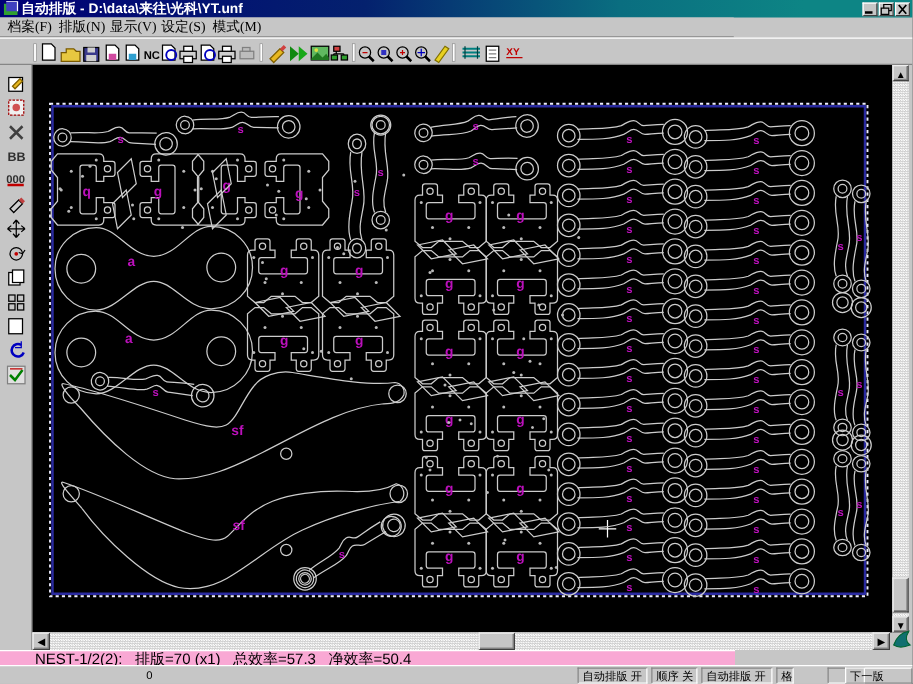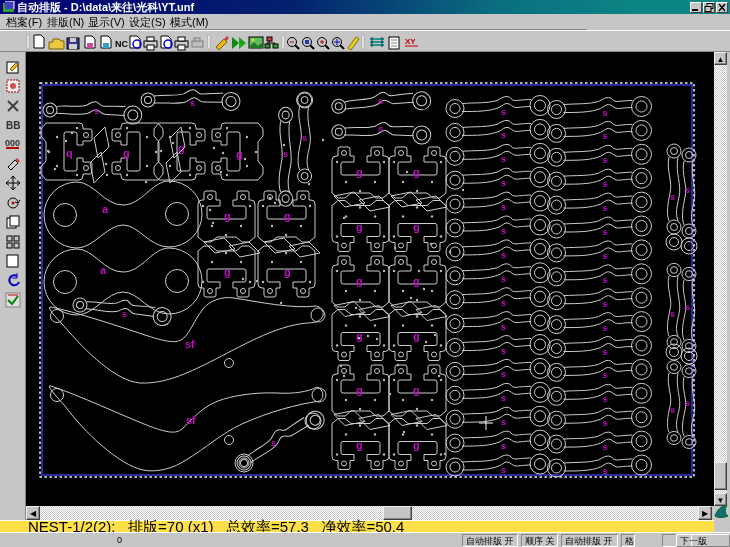--- a/index.html
+++ b/index.html
@@ -8,35 +8,35 @@
 #win{position:relative;width:730px;height:547px;background:#c6c6c6;}
 #title{left:0;top:0;width:730px;height:14px;
  background:linear-gradient(90deg,#000076 0%,#04216e 40%,#0a6e80 68%,#0d8585 88%);color:#fff;
  font-size:10px;font-weight:bold;line-height:14px;}
 #title .txt{position:absolute;left:17px;top:0;font-size:11px;}
 .tbtn{position:absolute;top:2px;width:13px;height:11px;background:#c6c6c6;
  border-top:1px solid #fff;border-left:1px solid #fff;
  border-right:1px solid #404040;border-bottom:1px solid #404040;
  font-size:8px;line-height:9px;text-align:center;color:#000;font-weight:bold;}
 #menu{left:0;top:14px;width:587px;height:16px;background:#c6c6c6;
- font-size:11px;color:#000;line-height:16px;border-bottom:1px solid #868686;}
+ font-size:11px;color:#000;line-height:16px;border-bottom:1px solid #868686;font-family:Liberation Serif, serif;}
 #menu span{position:absolute;top:0;}
 #toolbar{left:0;top:30px;width:730px;height:22px;background:#c6c6c6;
  border-top:1px solid #fff;border-bottom:1px solid #868686;}
 #lbar{left:0;top:52px;width:26px;height:468px;background:#c6c6c6;
  border-right:1px solid #868686;}
 .licon{position:absolute;left:5px;width:16px;height:16px;}
 #canvas{left:26px;top:52px;width:688px;height:454px;background:#000;}
 #vsb{left:714px;top:52px;width:13px;height:454px;background:#c0c0c0;background-image:conic-gradient(#fff 25%,#c9c9c9 0 50%,#fff 0 75%,#c9c9c9 0);background-size:2px 2px;}
 #hsb{left:26px;top:506px;width:686px;height:14px;background:#c0c0c0;background-image:conic-gradient(#fff 25%,#c9c9c9 0 50%,#fff 0 75%,#c9c9c9 0);background-size:2px 2px;}
 .sbtn{position:absolute;background:#c6c6c6;border-top:1px solid #eee;
  border-left:1px solid #eee;border-right:1px solid #404040;
  border-bottom:1px solid #404040;box-shadow:inset -1px -1px 0 #868686;}
-#status{left:0;top:520px;width:714px;height:12px;background:#fde047;
- font-size:15px;color:#000;line-height:12px;border-top:1px solid #fff;}
+#status{left:0;top:520px;width:588px;height:12px;background:#f9a8d4;
+ font-size:12px;color:#000;line-height:12px;border-top:1px solid #fff;}
 #taskbar{left:0;top:532px;width:730px;height:15px;background:#c6c6c6;
  border-top:1px solid #fff;font-size:9px;}
 .cell{position:absolute;top:1px;height:13px;border:1px solid;
  border-color:#868686 #fff #fff #868686;line-height:12px;color:#000;
  padding-left:3px;font-size:9px;white-space:nowrap;overflow:hidden;}
 .lb{font:bold 9px "Liberation Sans",sans-serif;fill:#bb10bb;}
 .lb2{font:bold 11px "Liberation Sans",sans-serif;fill:#bb10bb;}
 .lba{font:bold 11px "Liberation Sans",sans-serif;fill:#bb10bb;}
 .o{fill:none;stroke:#cccccc;stroke-width:1;}
 .dt{fill:#b9b9b9;stroke:none;}

